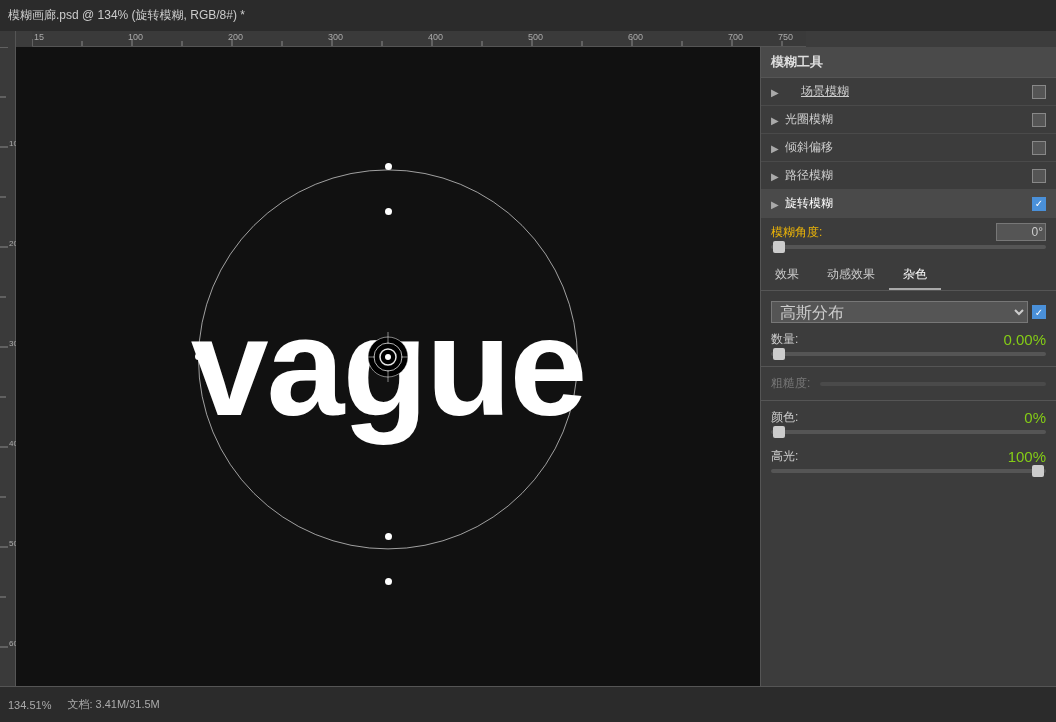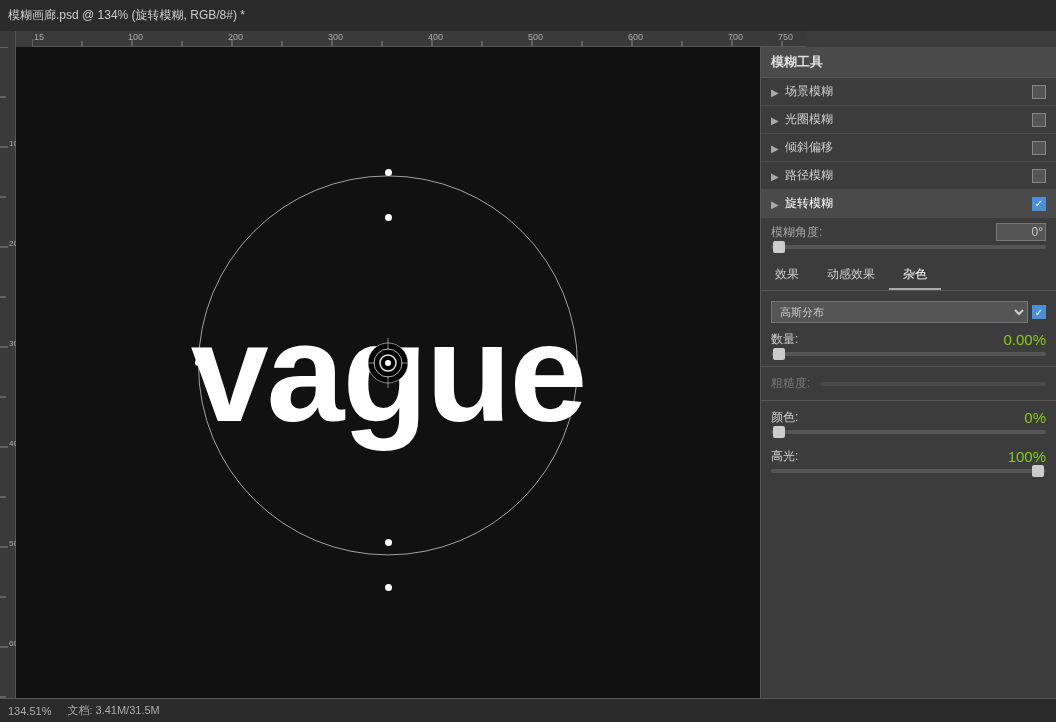--- a/index.html
+++ b/index.html
@@ -204,21 +204,21 @@
       font-size: 10px;
     }
 
     
     #blur-angle-row {
       display: flex;
       align-items: center;
       padding: 5px 10px 2px 10px;
     }
     #blur-angle-label {
-      color: #a3a3a3;
+      color: #eab308;
       font-size: 12px;
       white-space: nowrap;
     }
     #blur-angle-input {
       background: #555;
       border: 1px solid #777;
       color: #ccc;
       width: 50px;
       height: 18px;
       font-size: 12px;
@@ -298,21 +298,21 @@
     .select-row {
       display: flex;
       align-items: center;
       padding: 4px 10px;
     }
     .noise-select {
       flex: 1;
       background: #555;
       border: 1px solid #777;
       color: #ccc;
-      font-size: 11px;
+      font-size: 16px;
       height: 22px;
       padding: 0 4px;
       cursor: pointer;
     }
     .select-checkbox {
       margin-left: 4px;
     }
 
     .noise-slider-track {
       height: 4px;
@@ -327,21 +327,21 @@
       background: #ccc;
       border-radius: 2px;
       position: absolute;
       top: -4px;
       left: 2px;
       cursor: pointer;
     }
 
     
     #status-bar {
-      height: 24px;
+      height: 36px;
       background: #2b2b2b;
       border-top: 1px solid #555;
       display: flex;
       align-items: center;
       padding: 0 8px;
       font-size: 11px;
       color: #aaa;
       flex-shrink: 0;
     }
 
@@ -465,21 +465,21 @@
       </svg>
     </div>
   </div>
 
   <div id="right-panel">
 
     <div id="panel-title">模糊工具</div>
 
     <div class="panel-row">
       <span class="expand-arrow">▶</span>
-      <span class="panel-row-label" style="margin-left:4px;">场景模糊</span>
+      <span class="panel-row-label" style="margin-left:20px;text-decoration:underline;">场景模糊</span>
       <div class="checkbox"></div>
     </div>
 
     <div class="panel-row">
       <span class="expand-arrow">▶</span>
       <span class="panel-row-label" style="margin-left:4px;">光圈模糊</span>
       <div class="checkbox"></div>
     </div>
 
     <div class="panel-row">

